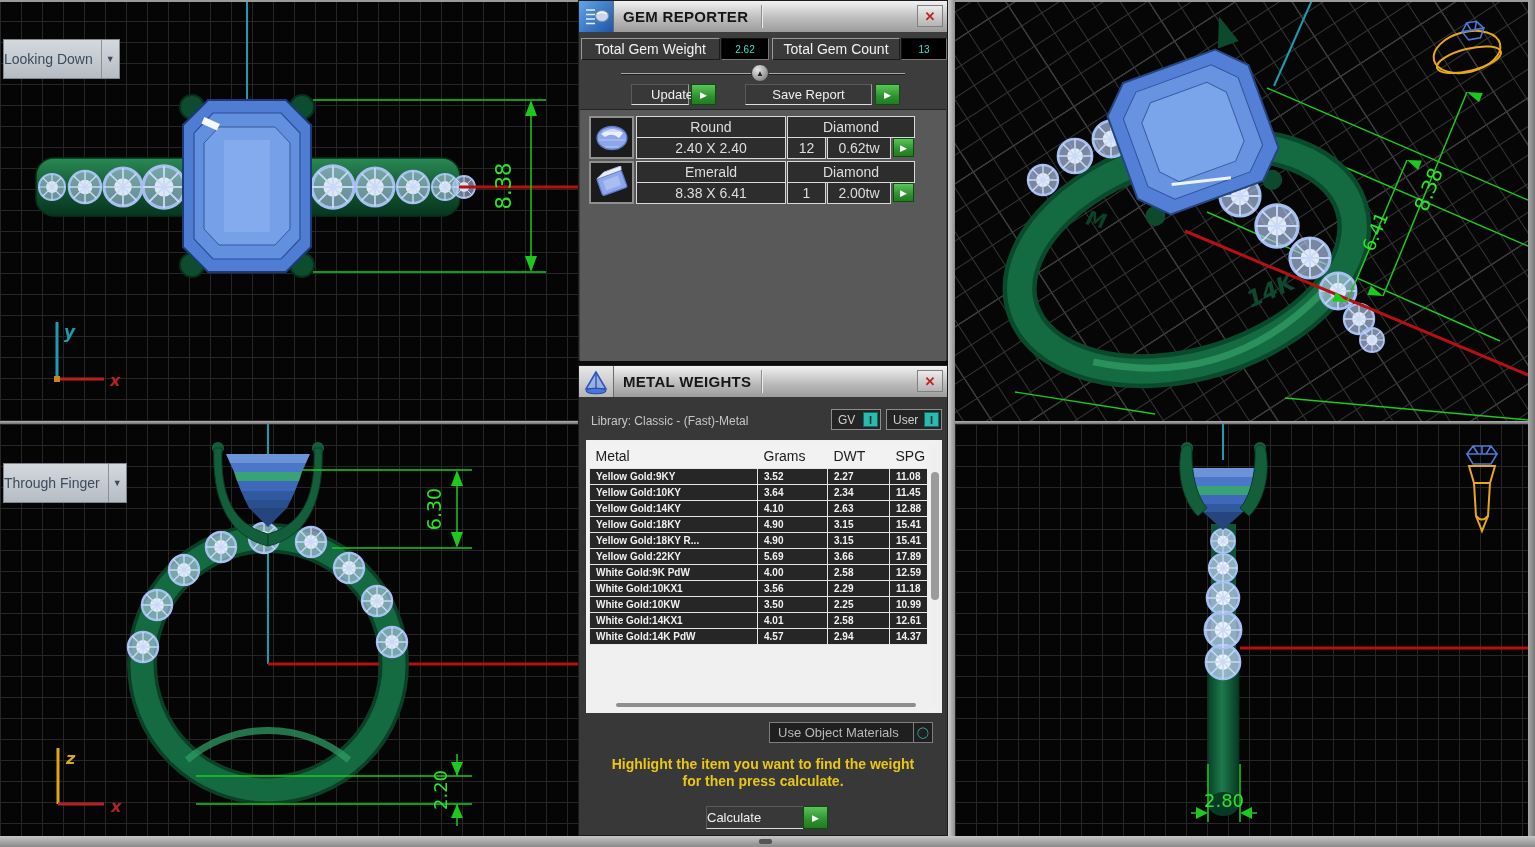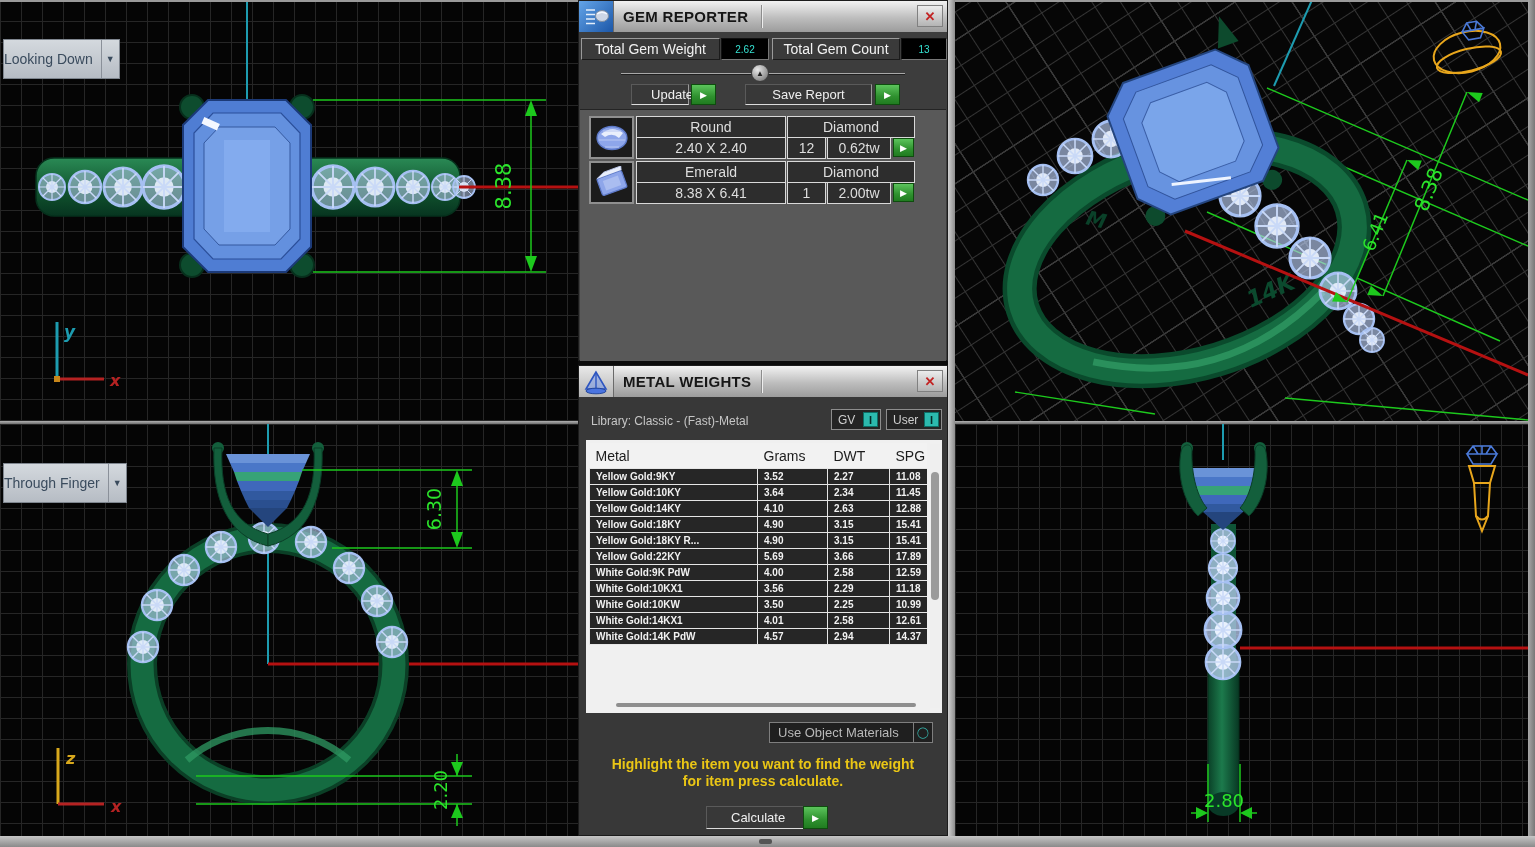--- a/index.html
+++ b/index.html
@@ -622,23 +622,23 @@
             <div class="thumb"></div>
           </div>
       </div>
 
       <div class="uom">
         <span>Use Object Materials</span>
         <span class="circ">◯</span>
       </div>
 
       <div class="hint" style="top:390px;">Highlight the item you want to find the weight</div>
-      <div class="hint" style="top:407px;">for item press calculate.</div>
-
-      <div class="dk-btn" style="left:127px; top:440px; width:114px; height:23px; justify-content:flex-start; padding-left:24px;">Calculate</div>
+      <div class="hint" style="top:407px;">for then press calculate.</div>
+
+      <div class="dk-btn" style="left:127px; top:440px; width:114px; height:23px; justify-content:flex-start; padding-left:0;">Calculate</div>
       <div class="grn-btn" style="left:224px; top:440px; width:25px; height:23px;">▶</div>
     </div>
   </div>
 
   <div class="bottom-bar">
     <div class="grab"></div>
   </div>
 
 </div>
 

